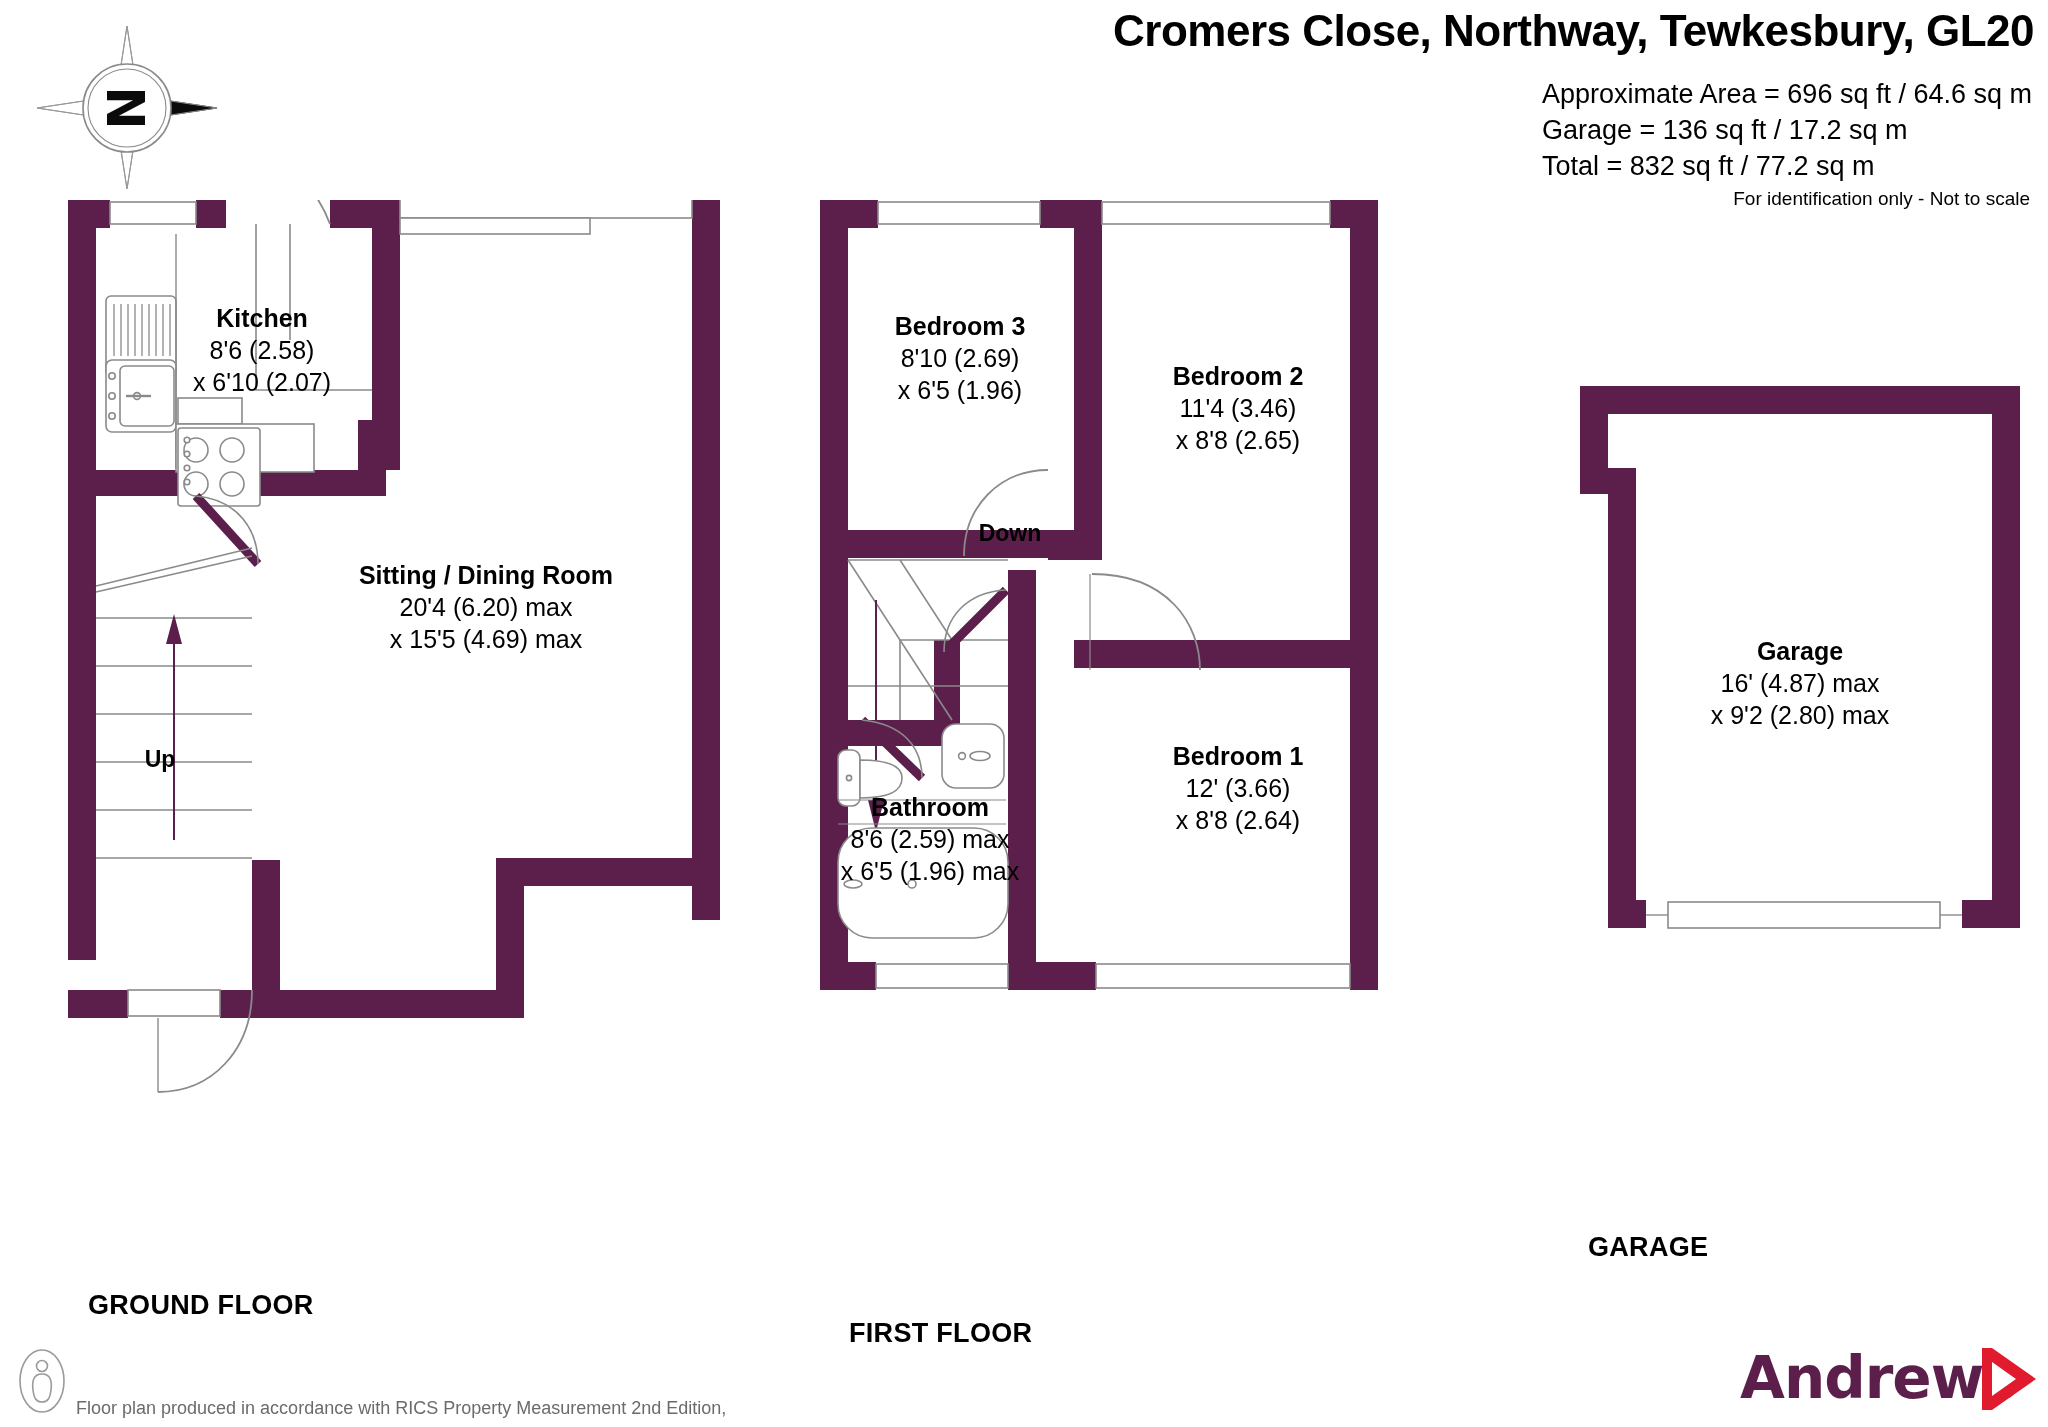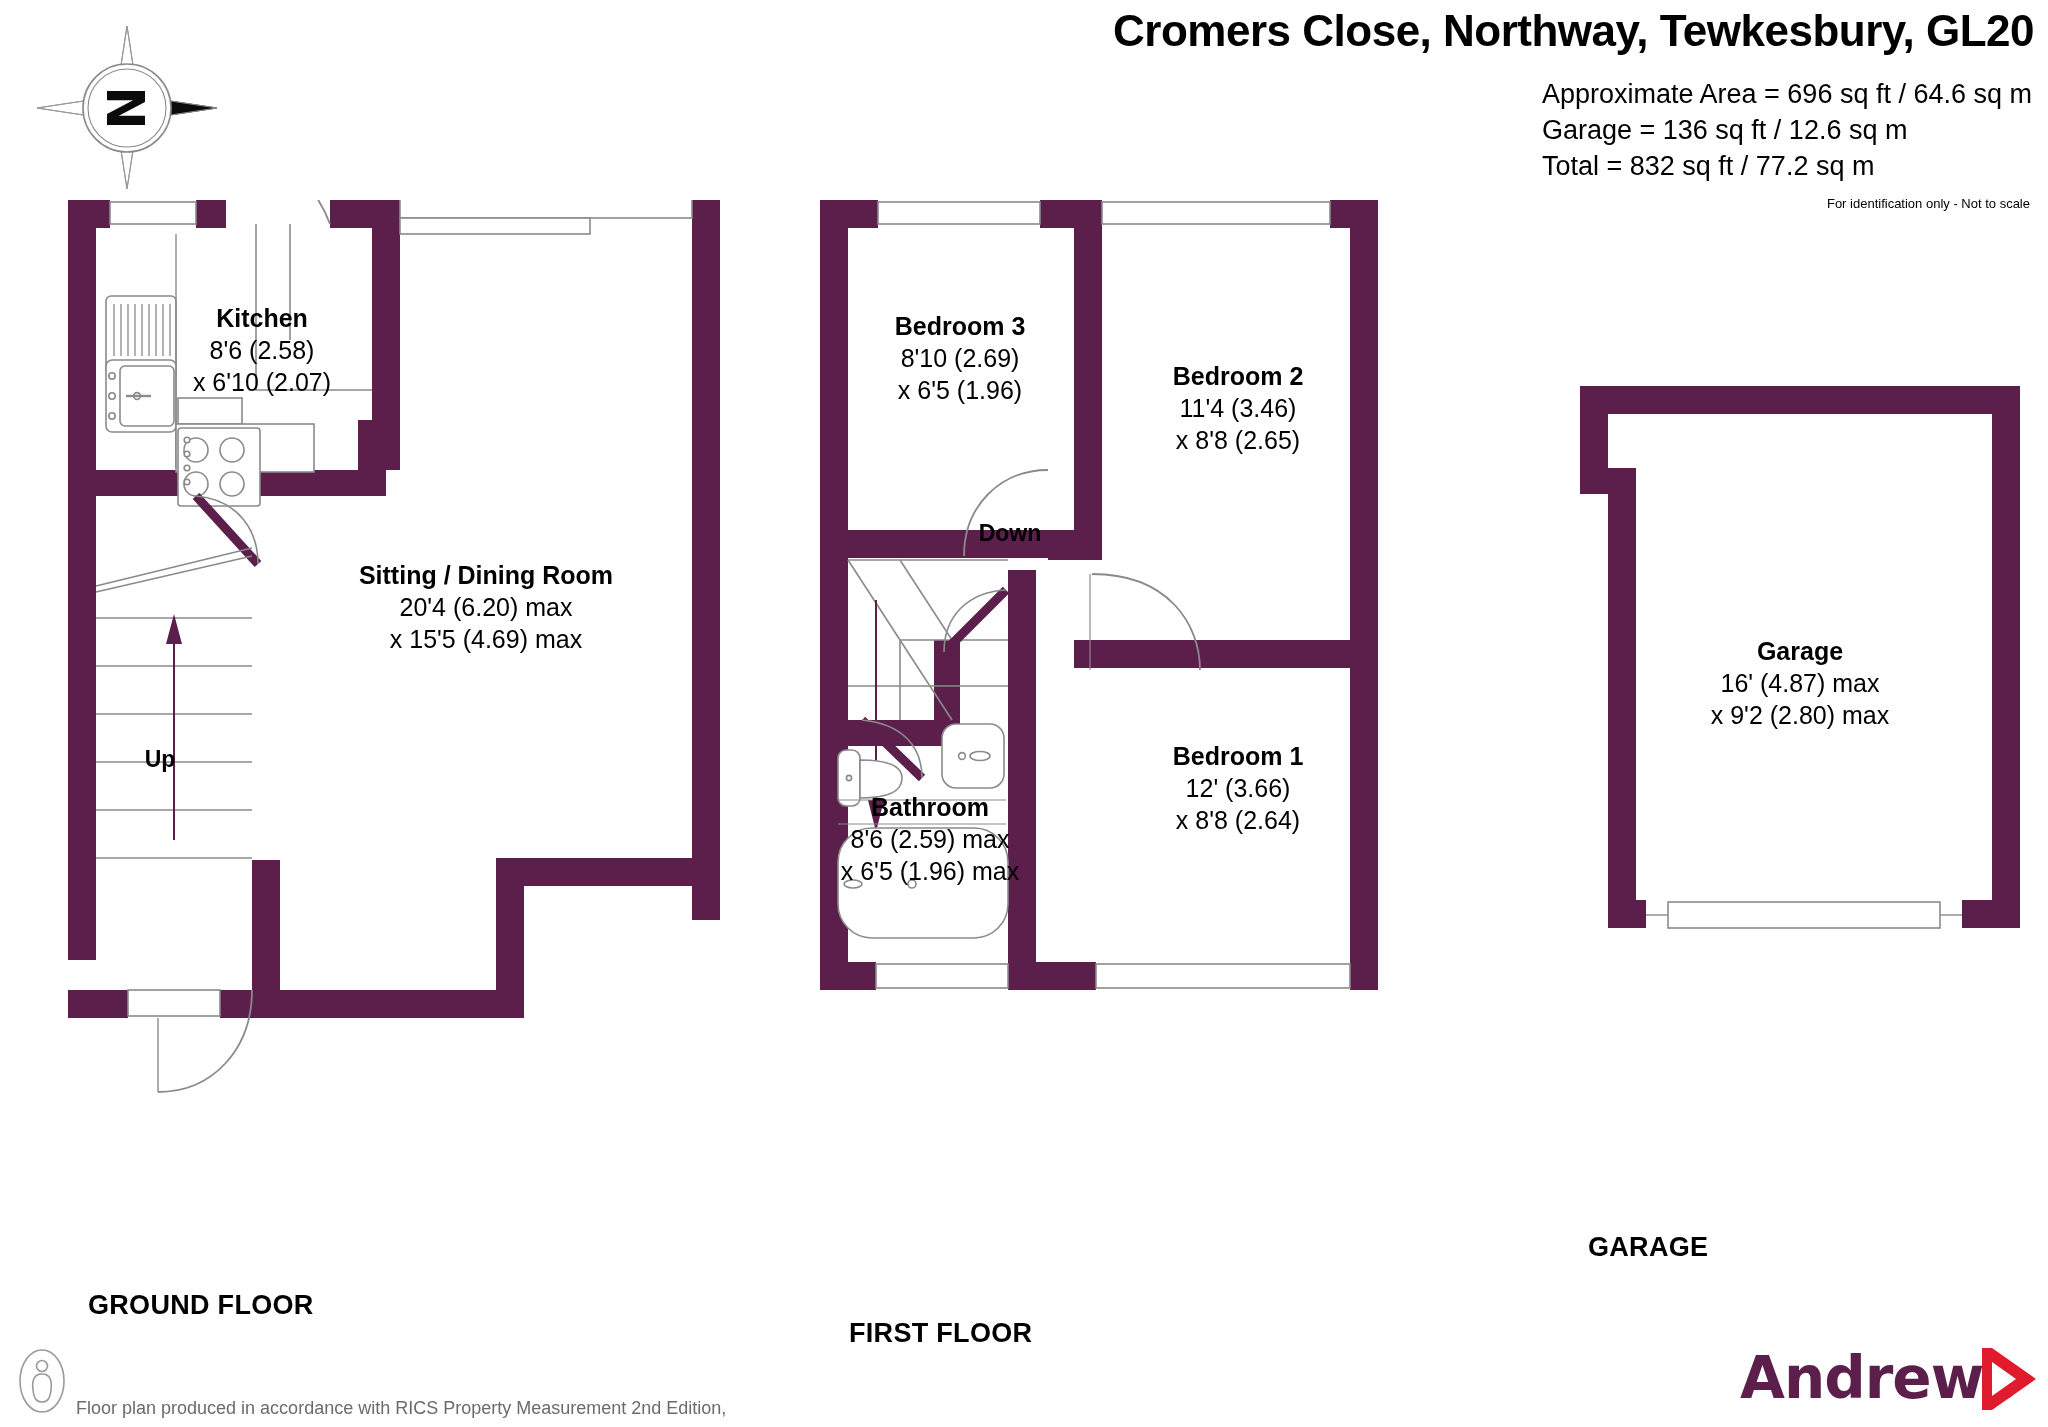--- a/index.html
+++ b/index.html
@@ -37,22 +37,22 @@
     position: absolute;
     right: 16px;
     top: 76px;
     text-align: left;
     font-size: 27px;
     line-height: 36px;
   }
   #not-to-scale {
     position: absolute;
     right: 18px;
-    top: 196px;
-    font-size: 13px;
+    top: 188px;
+    font-size: 19px;
     text-align: right;
   }
 
   
   #compass {
     position: absolute;
     left: 32px;
     top: 20px;
     width: 190px;
     height: 175px;
@@ -124,21 +124,21 @@
 </style>
 </head>
 <body>
 
 <div id="header">
 
   <div id="title">Cromers Close, Northway, Tewkesbury, GL20</div>
 
   <div id="area-lines">
     <div>Approximate Area = 696 sq ft / 64.6 sq m</div>
-    <div>Garage = 136 sq ft / 12.6 sq m</div>
+    <div>Garage = 136 sq ft / 17.2 sq m</div>
     <div>Total = 832 sq ft / 77.2 sq m</div>
   </div>
 
   <div id="not-to-scale">For identification only - Not to scale</div>
 
   <svg id="compass" viewBox="0 0 190 175">
     <g>
 
       <path d="M95 6 L106 78 L95 88 L84 78 Z" fill="#ffffff" stroke="#8a8a8a" stroke-width="1.1"></path>
       <path d="M95 169 L84 98 L95 88 L106 98 Z" fill="#ffffff" stroke="#8a8a8a" stroke-width="1.1"></path>

